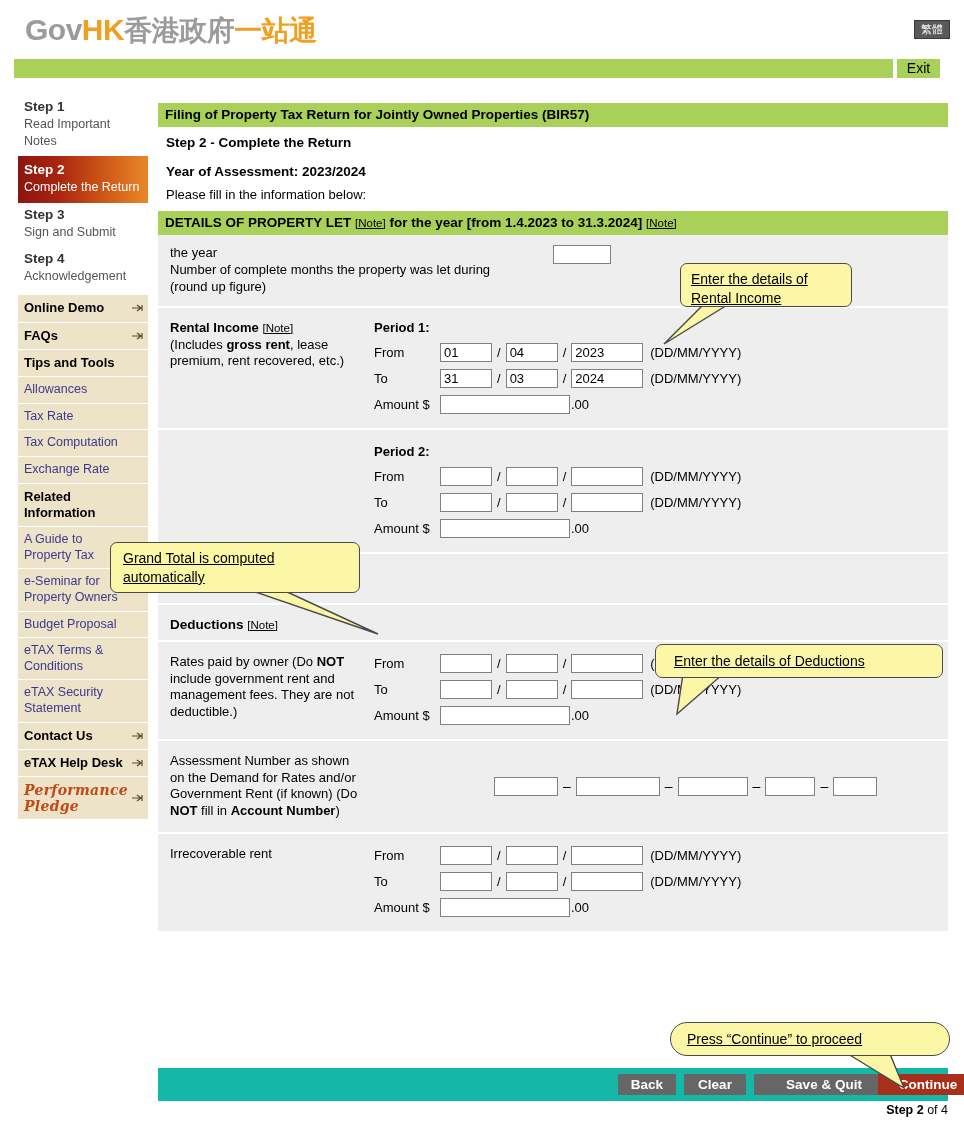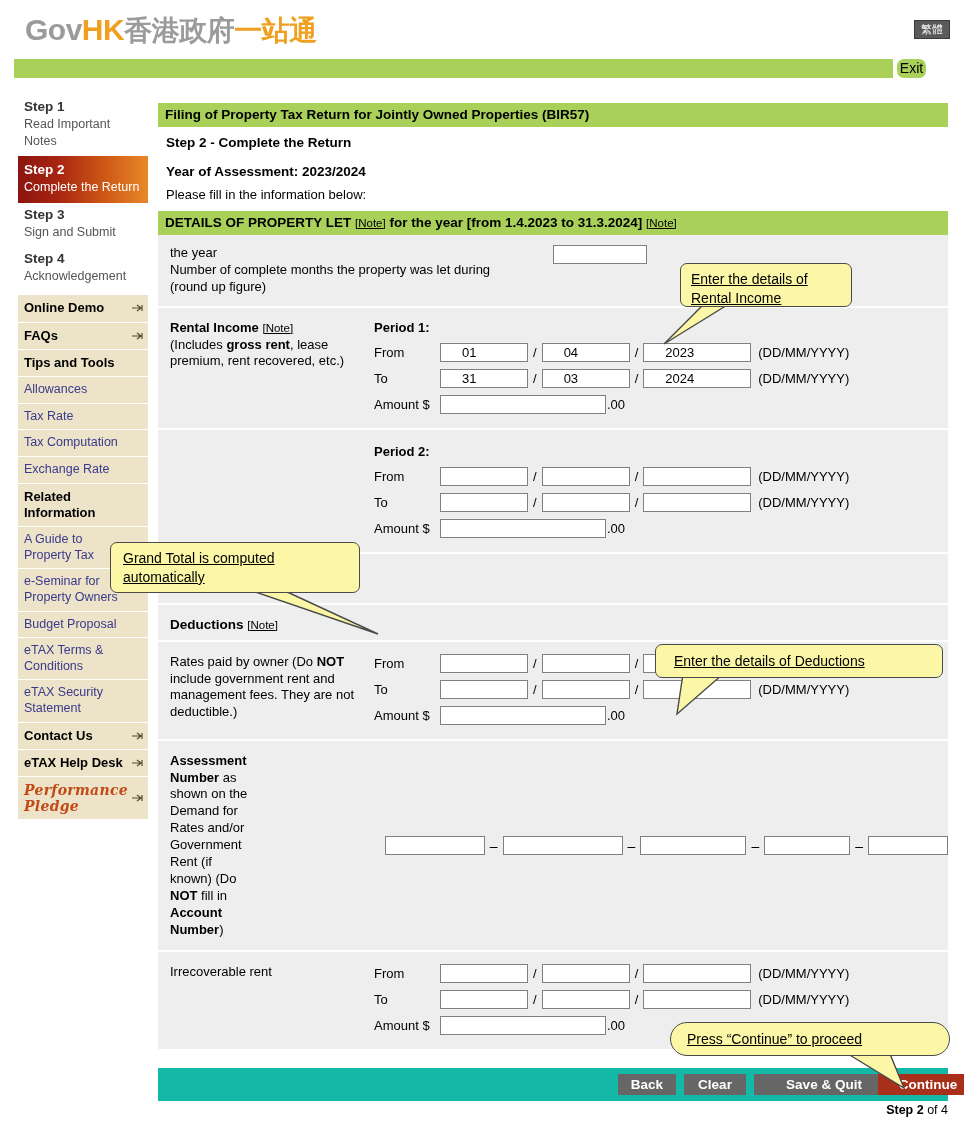--- a/index.html
+++ b/index.html
@@ -17,22 +17,22 @@
   #header{position:absolute;left:0;top:0;width:964px;height:55px;}
   #logo{position:absolute;left:25px;top:12px;font-size:30px;font-weight:bold;letter-spacing:-0.5px;white-space:nowrap;}
   #logo .gov{color:#9b9b9b;}
   #logo .hk{color:#f0a020;}
   #logo .cn1{color:#9b9b9b;font-size:28px;}
   #logo .cn2{color:#f0a020;font-size:28px;}
   #lang-btn{position:absolute;right:14px;top:20px;background:#5a5a5a;color:#fff;
     font-size:11px;padding:2px 6px 3px 6px;border:1px solid #3a3a3a;line-height:1.1;}
 
   #greenbar{position:absolute;left:14px;top:59px;width:879px;height:19px;background:#a9d159;}
-  #exit-btn{position:absolute;left:897px;top:59px;width:29px;height:19px;background:#a9d159;
-    color:#000;font-size:14px;font-weight:normal;text-align:center;line-height:19px;border-radius:7px;}
+  #exit-btn{position:absolute;left:897px;top:59px;width:43px;height:19px;background:#a9d159;
+    color:#000;font-size:14px;font-weight:normal;text-align:center;line-height:19px;}
 
   
   #sidebar{position:absolute;left:18px;top:95px;width:130px;}
   .step{padding:3px 4px 6px 6px;line-height:1.35;}
   .step .t{font-weight:bold;font-size:13.5px;color:#333;}
   .step .s{font-size:12.5px;color:#555;}
   .step.active{background:linear-gradient(to right,#8c1510 0%,#a72410 30%,#cf5a16 68%,#e8882a 100%);
      padding:5px 4px 7px 6px;}
   .step.active .t{color:#fff;}
   .step.active .s{color:#fff;}
@@ -60,21 +60,21 @@
   .rowinner{display:flex;padding:10px 0 10px 12px;}
   .lcol{width:196px;line-height:1.3;font-size:13px;padding-right:8px;}
   .rcol{flex:1;}
 
   .fld-line{display:flex;align-items:center;margin-bottom:7px;}
   .fld-line:last-child{margin-bottom:0;}
   .flabel{width:66px;font-size:13px;}
   .period{font-weight:bold;font-size:13px;margin-bottom:8px;}
 
   input.box{border:1px solid #808080;background:#fff;height:17px;font-family:"Liberation Sans",sans-serif;
-     font-size:13px;padding:0 21px;color:#000;box-sizing:content-box;}
+     font-size:13px;padding:0 3px;color:#000;box-sizing:content-box;}
   .w-dd{width:44px;}
   .w-mm{width:44px;}
   .w-yyyy{width:64px;}
   .w-amt{width:122px;}
   .w-mth{width:50px;}
   .slash{padding:0 5px;font-size:13px;}
   .dd-note{padding-left:7px;font-size:13px;}
   .cents{padding-left:1px;font-size:13px;}
 
   .grandtotal{padding:18px 0 16px 0;display:flex;align-items:center;}
@@ -288,21 +288,21 @@
           <span class="flabel">Amount $</span>
           <input class="box w-amt" value="" style="">
           <span class="cents">.00</span>
         </div>
       </div>
     </div>
   </div>
 
   <div class="row">
     <div class="rowinner" style="padding-top:12px;padding-bottom:12px;align-items:center;">
-      <div class="lcol"><span style="font-weight:bold;">Assessment Number</span><span> as shown on the Demand for Rates and/or Government Rent (if known) (Do </span><span style="font-weight:bold;">NOT</span><span> fill in </span><span style="font-weight:bold;text-align:center;">Account Number</span><span>)</span></div>
+      <div class="lcol"><span style="font-weight:normal;">Assessment Number</span><span> as shown on the Demand for Rates and/or Government Rent (if known) (Do </span><span style="font-weight:bold;">NOT</span><span> fill in </span><span style="font-weight:bold;text-align:center;">Account Number</span><span>)</span></div>
       <div class="rcol">
         <div class="asmt">
           <input class="box" style="width: 56px;" value="">
           <span class="dash">–</span>
           <input class="box" style="width: 76px;" value="">
           <span class="dash">–</span>
           <input class="box" style="width: 62px;" value="">
           <span class="dash">–</span>
           <input class="box" style="width: 42px;" value="">
           <span class="dash">–</span>

